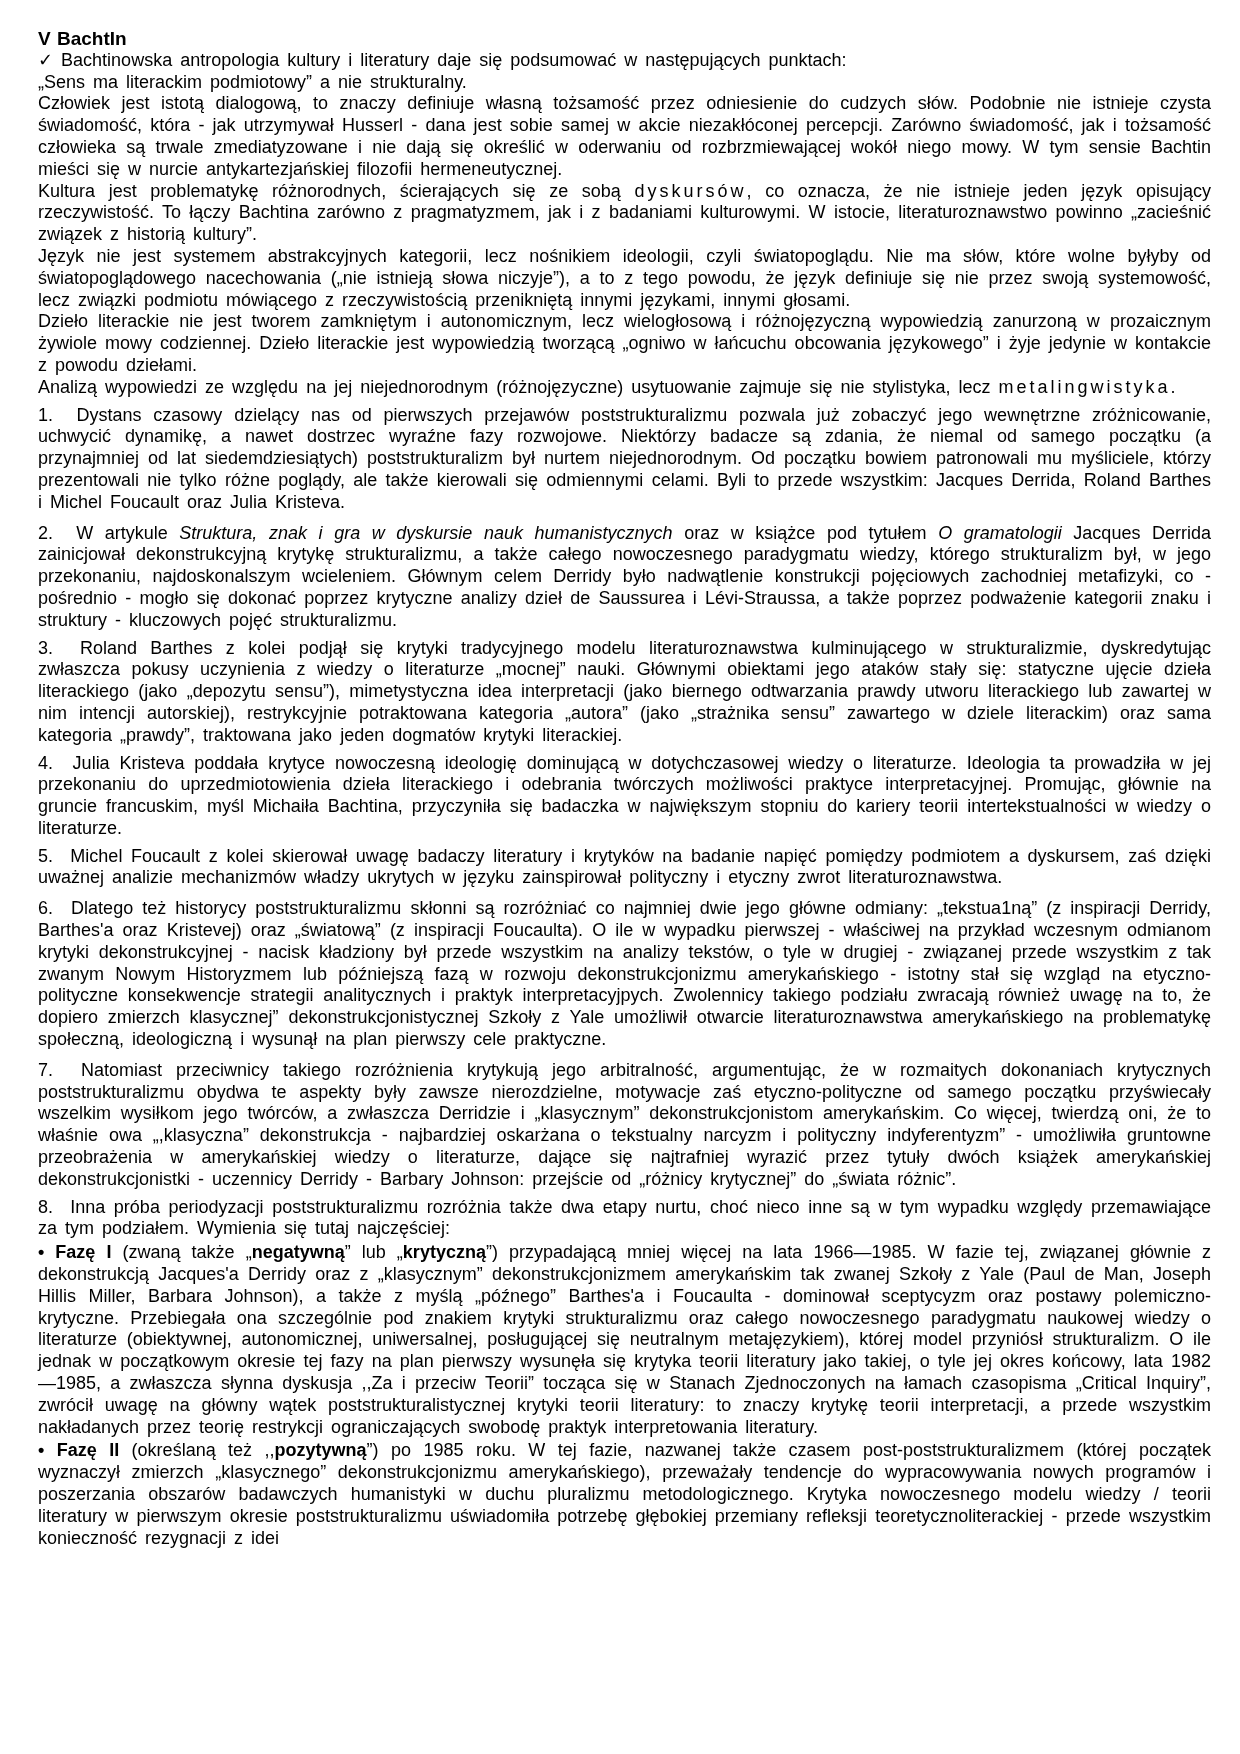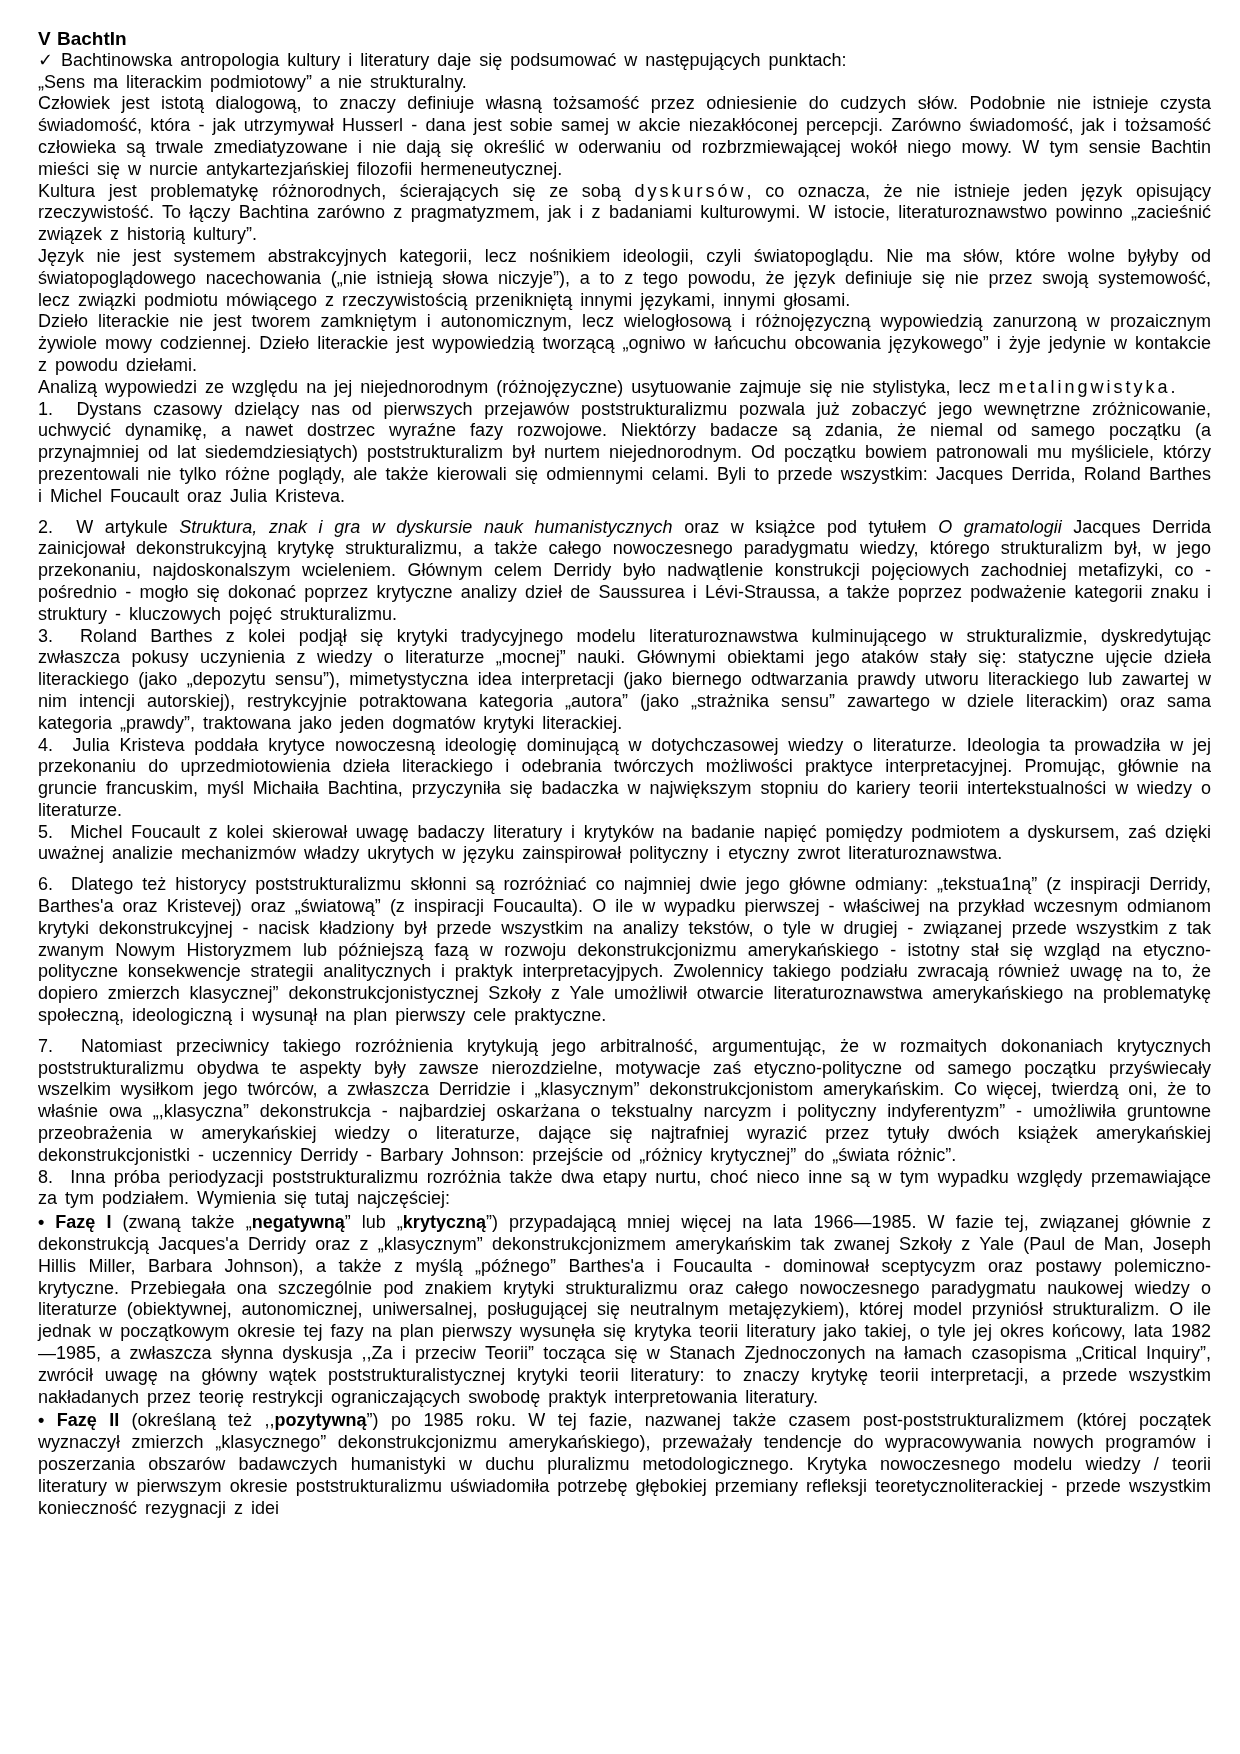--- a/index.html
+++ b/index.html
@@ -25,21 +25,21 @@
   .heading{
     font-weight:700;
     font-size:19px;
     text-align:left;
     word-spacing:1px;
     margin-top:2px;
   }
   .para.gap{margin-top:9px;}
   .heading.gap{margin-top:26px;}
   .bullet{margin-top:2px;}
-  .numbered{margin-top:0;}
+  .numbered{margin-top:6px;}
   .b{font-weight:700;}
   .i{font-style:italic;}
   .ls{letter-spacing:3px;}
 </style>
 </head>
 <body>
 
 <div class="page">
   <div id="doc" class="doc">
       <p class="para heading"><span>V BachtIn</span></p>

